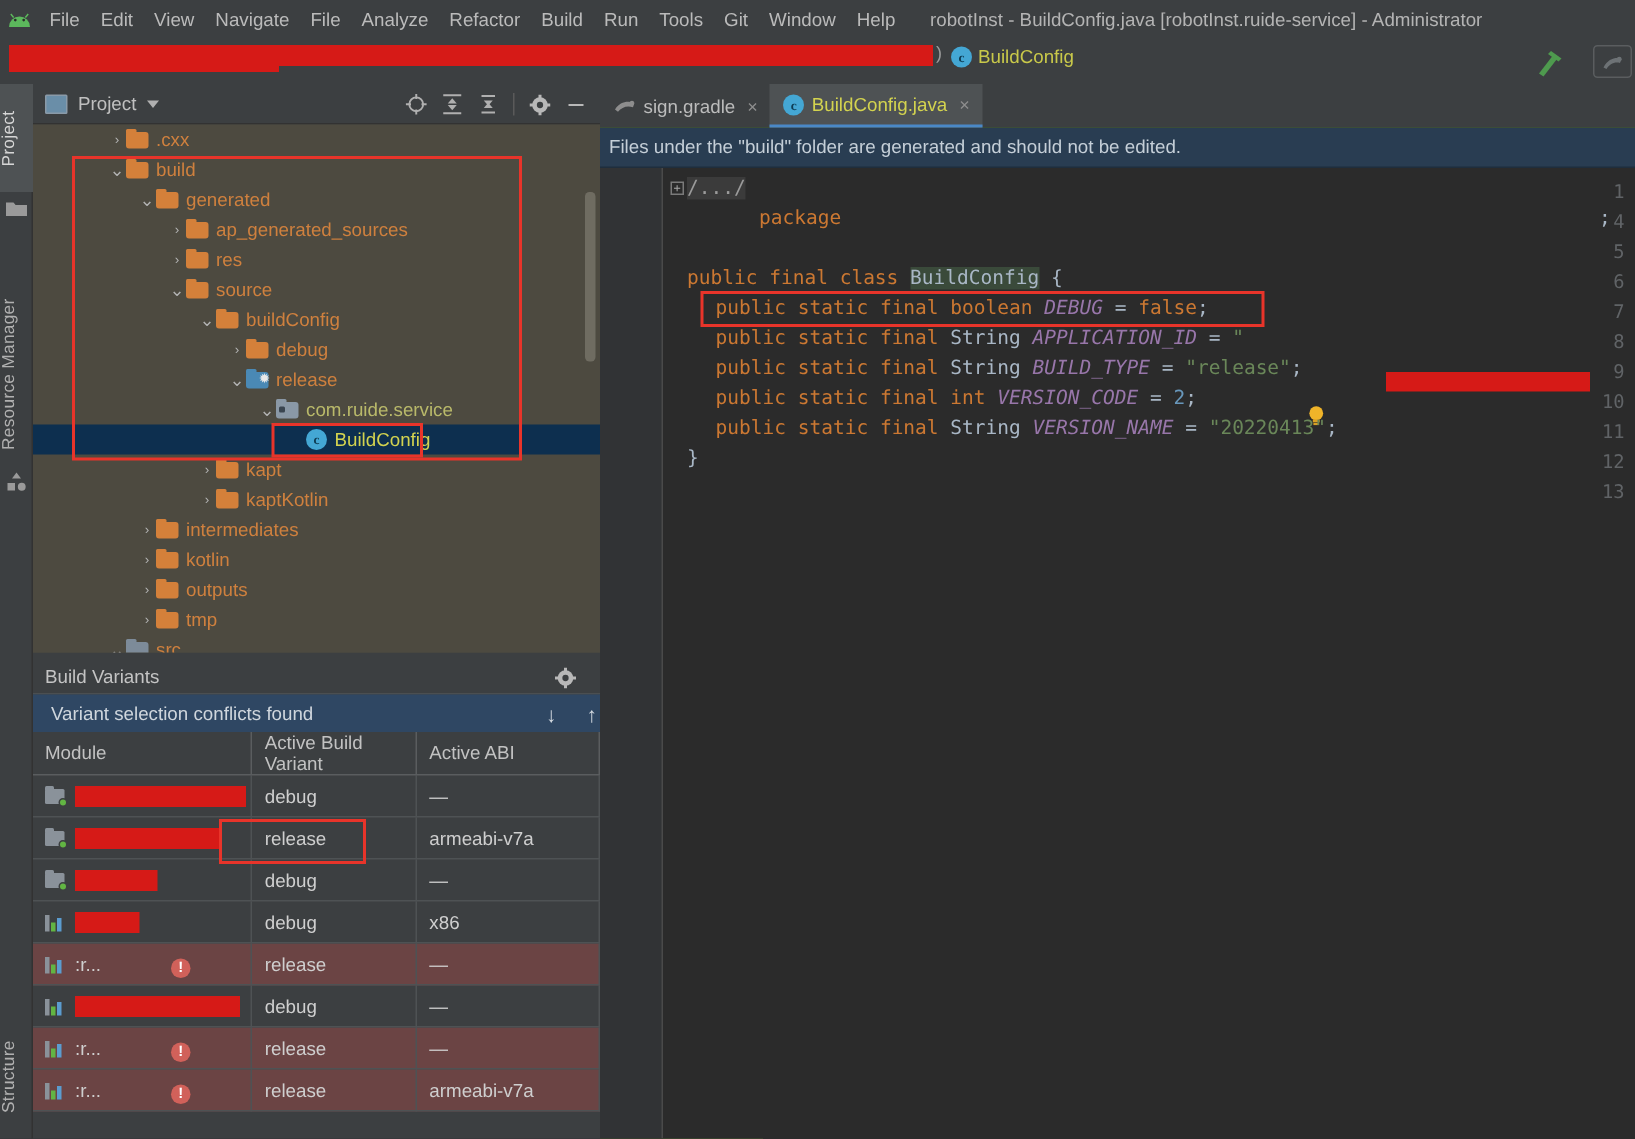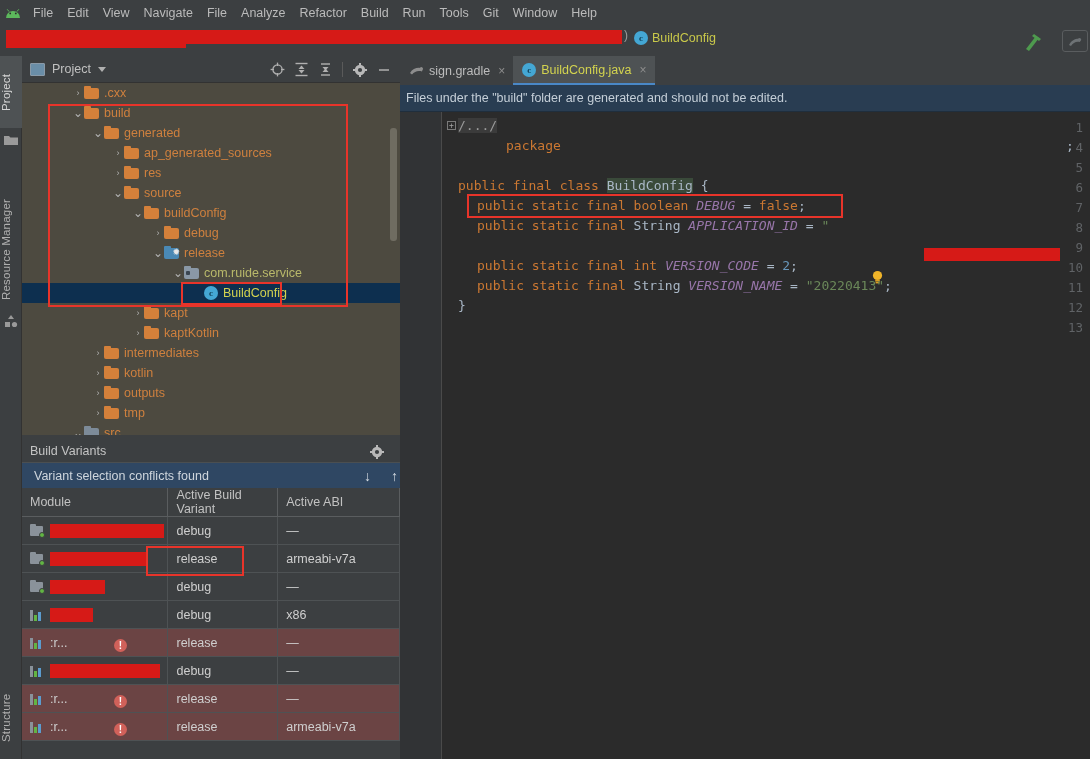--- a/index.html
+++ b/index.html
@@ -285,20 +285,21 @@
     <div class="menu-item">Navigate</div>
     <div class="menu-item">File</div>
     <div class="menu-item">Analyze</div>
     <div class="menu-item">Refactor</div>
     <div class="menu-item">Build</div>
     <div class="menu-item">Run</div>
     <div class="menu-item">Tools</div>
     <div class="menu-item">Git</div>
     <div class="menu-item">Window</div>
     <div class="menu-item">Help</div>
+    <div class="win-title">robotInst - BuildConfig.java [robotInst.ruide-service] - Administrator</div>
   </div>
 
   <div class="navbar">
     <div class="redact crumb-redact1"></div>
     <div class="redact crumb-redact2"></div>
     <div class="crumb-paren">)</div>
     <div class="crumb-cls">
       <span class="cls-icon">c</span>
       <span class="crumb-text">BuildConfig</span>
     </div>
@@ -732,20 +733,21 @@
           <rect x="4.6" y="12" width="3.8" height="1.4" fill="#d9a024"></rect>
         </svg>
       </div>
 
       <div class="cl" style="top:66px;"><span class="k">public</span> <span class="k">final</span> <span class="k">class</span> <span class="cls hl-class">BuildConfig</span> <span class="pun">{</span></div>
 
       <div class="cl" style="top:106px; left:77px;"><span class="k">public</span> <span class="k">static</span> <span class="k">final</span> <span class="typ">String</span> <span class="fld">APPLICATION_ID</span> <span class="pun">=</span> <span class="str">"</span></div>
 
       <div class="cl" style="top:86px; left:77px;"><span class="k">public</span> <span class="k">static</span> <span class="k">final</span> <span class="k">boolean</span> <span class="fld">DEBUG</span> <span class="pun">=</span> <span class="k">false</span><span class="pun">;</span></div>
 
+      <div class="cl" style="top:126px; left:77px;"><span class="k">public</span> <span class="k">static</span> <span class="k">final</span> <span class="typ">String</span> <span class="fld">BUILD_TYPE</span> <span class="pun">=</span> <span class="str">"release"</span><span class="pun">;</span></div>
 
       <div class="cl" style="top:146px; left:77px;"><span class="k">public</span> <span class="k">static</span> <span class="k">final</span> <span class="k">int</span> <span class="fld">VERSION_CODE</span> <span class="pun">=</span> <span class="num">2</span><span class="pun">;</span></div>
 
       <div class="cl" style="top:166px; left:77px;"><span class="k">public</span> <span class="k">static</span> <span class="k">final</span> <span class="typ">String</span> <span class="fld">VERSION_NAME</span> <span class="pun">=</span> <span class="str">"20220413"</span><span class="pun">;</span></div>
 
       <div class="cl pun" style="top:186px;">}</div>
     </div>
   </div>
 
   <div class="anno" style="left:467px; top:194px; width:376px; height:24px;"></div>

